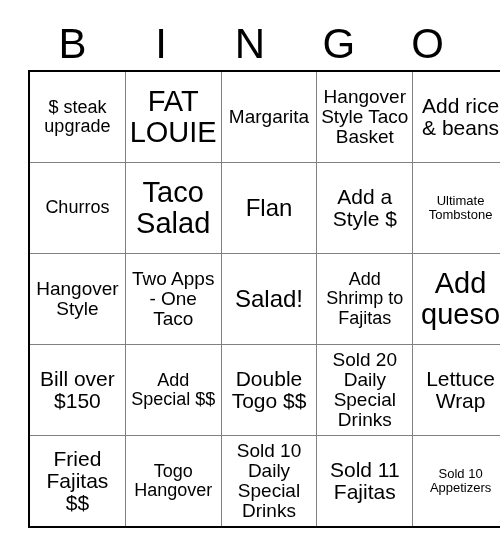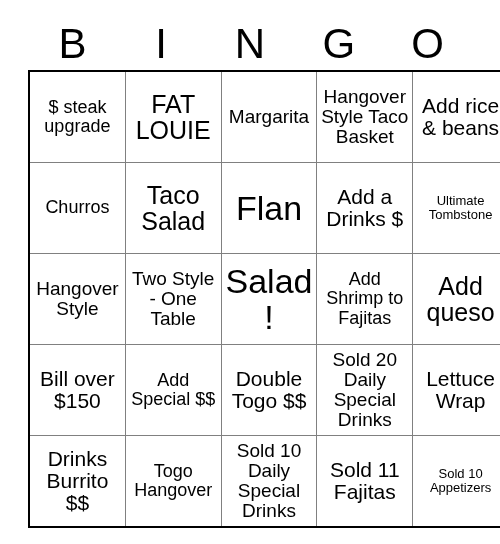--- a/index.html
+++ b/index.html
@@ -52,22 +52,22 @@
     padding: 1px 3px;
     line-height: 1.06;
     color: #000000;
     word-wrap: break-word;
     overflow: hidden;
   }
   .fs-xs { font-size: 13px; }
   .fs-s  { font-size: 19px; }
   .fs-m  { font-size: 18px; }
   .fs-l  { font-size: 21px; }
-  .fs-xl { font-size: 25px; }
-  .fs-xxl{ font-size: 34px; }
+  .fs-xl { font-size: 29px; }
+  .fs-xxl{ font-size: 24px; }
 </style>
 </head>
 <body>
 
 <div id="card">
 
   <div id="header-row">
     <div class="header-letter">B</div>
     <div class="header-letter">I</div>
     <div class="header-letter">N</div>
@@ -81,39 +81,39 @@
         <td class="fs-m">$ steak upgrade</td>
         <td class="fs-xl">FAT LOUIE</td>
         <td class="fs-s">Margarita</td>
         <td class="fs-s">Hangover Style Taco Basket</td>
         <td class="fs-l">Add rice &amp; beans</td>
       </tr>
       <tr>
         <td class="fs-m">Churros</td>
         <td class="fs-xl">Taco Salad</td>
         <td class="fs-xxl">Flan</td>
-        <td class="fs-l">Add a Drinks $</td>
+        <td class="fs-l">Add a Style $</td>
         <td class="fs-xs">Ultimate Tombstone</td>
       </tr>
       <tr>
         <td class="fs-s">Hangover Style</td>
-        <td class="fs-s">Two Style - One Table</td>
+        <td class="fs-s">Two Apps - One Taco</td>
         <td class="fs-xxl">Salad!</td>
         <td class="fs-m">Add Shrimp to Fajitas</td>
         <td class="fs-xl">Add queso</td>
       </tr>
       <tr>
         <td class="fs-l">Bill over $150</td>
         <td class="fs-m">Add Special $$</td>
         <td class="fs-l">Double Togo $$</td>
         <td class="fs-s">Sold 20 Daily Special Drinks</td>
         <td class="fs-l">Lettuce Wrap</td>
       </tr>
       <tr>
-        <td class="fs-l">Drinks Burrito $$</td>
+        <td class="fs-l">Fried Fajitas $$</td>
         <td class="fs-m">Togo Hangover</td>
         <td class="fs-s">Sold 10 Daily Special Drinks</td>
         <td class="fs-l">Sold 11 Fajitas</td>
         <td class="fs-xs">Sold 10 Appetizers</td>
       </tr>
     </tbody>
   </table>
 
 </div>
 

